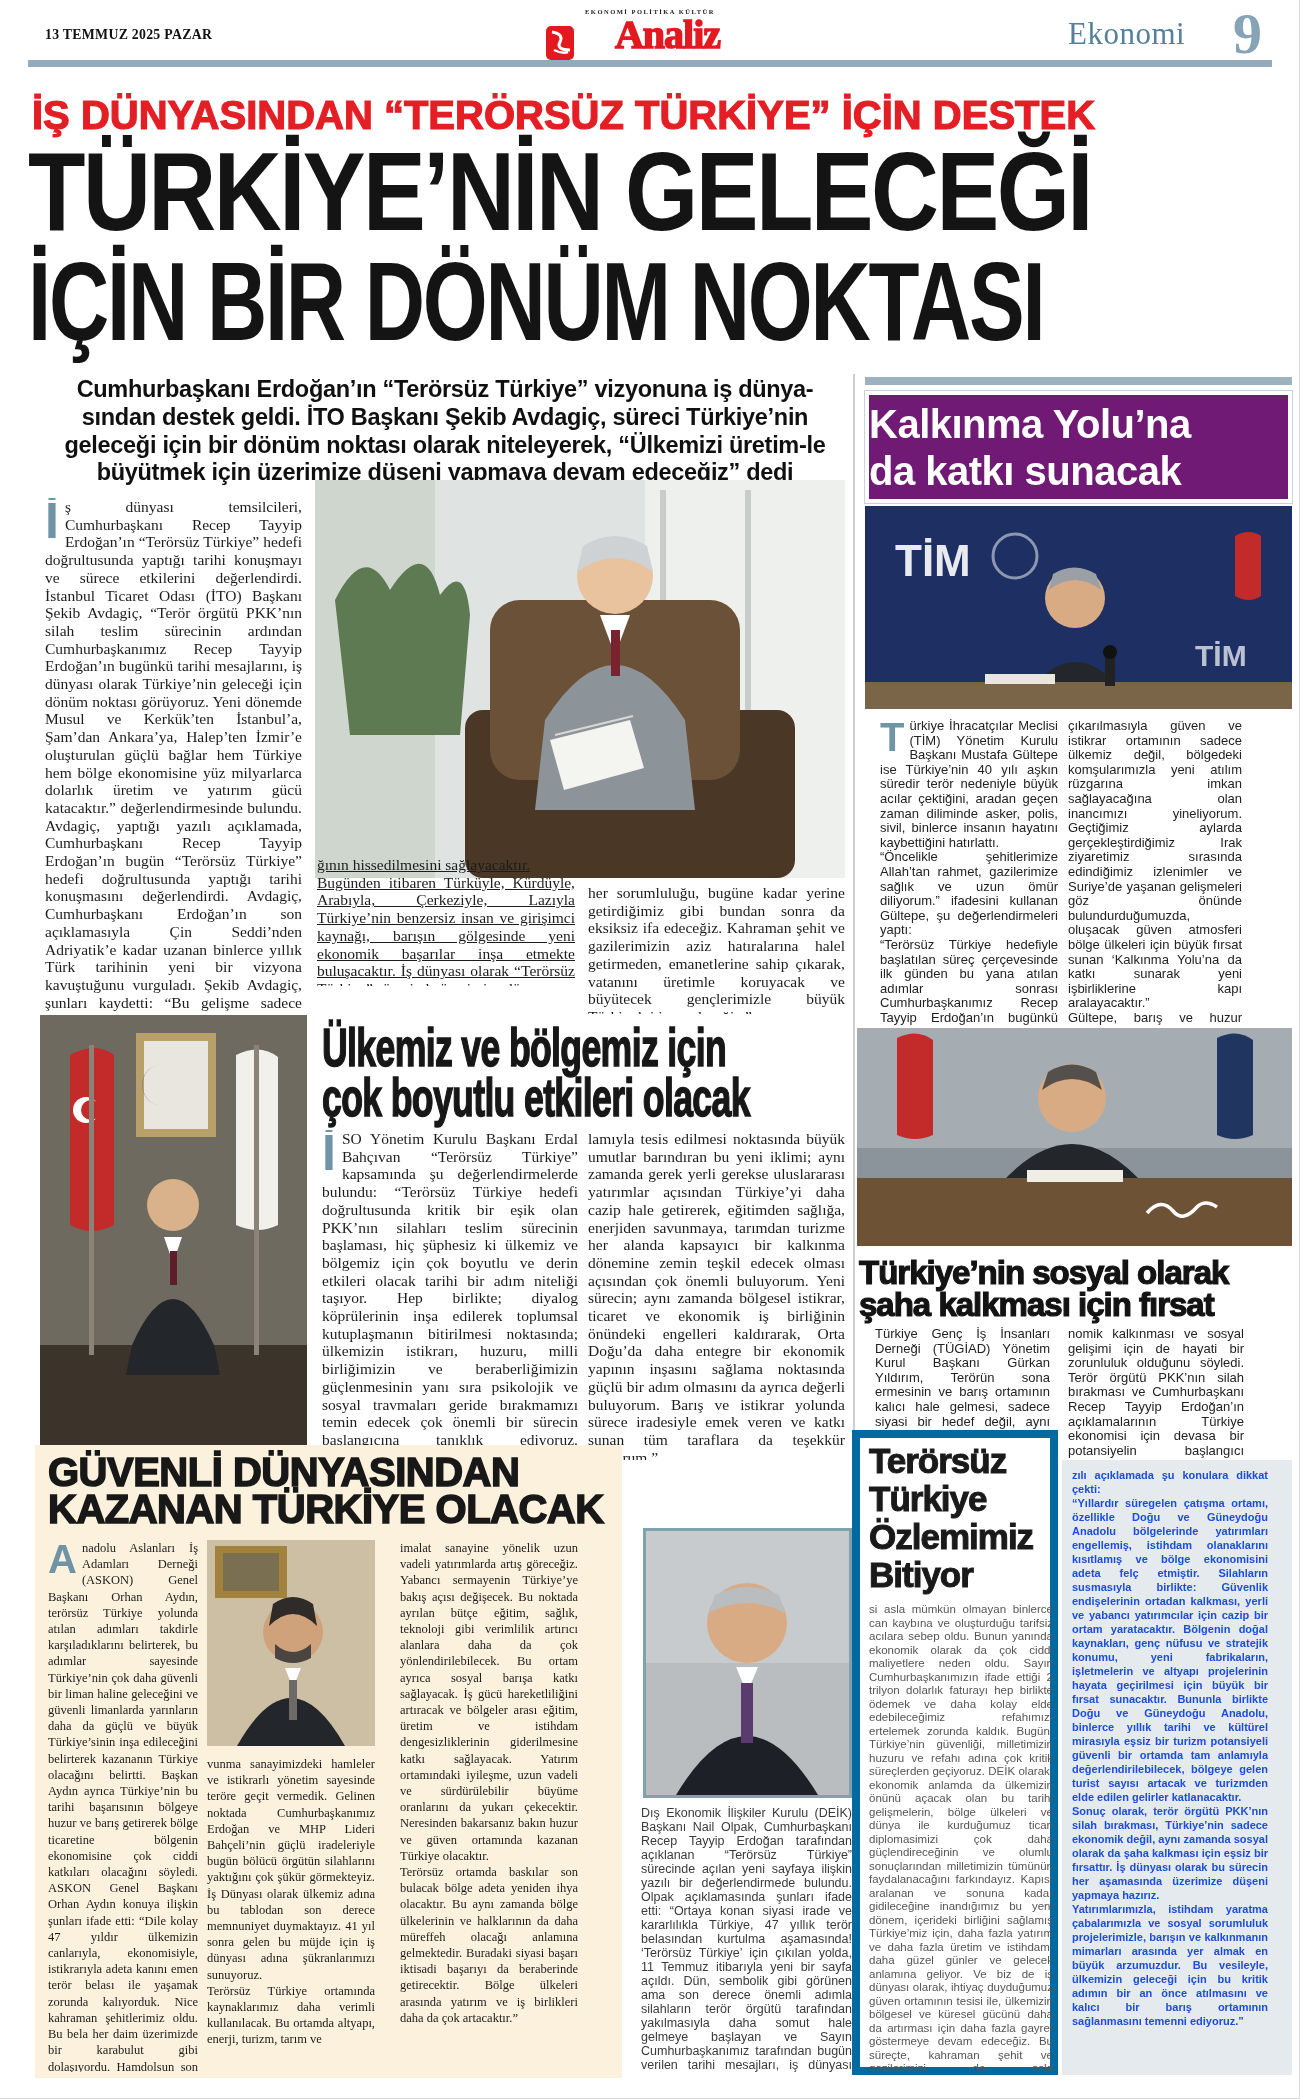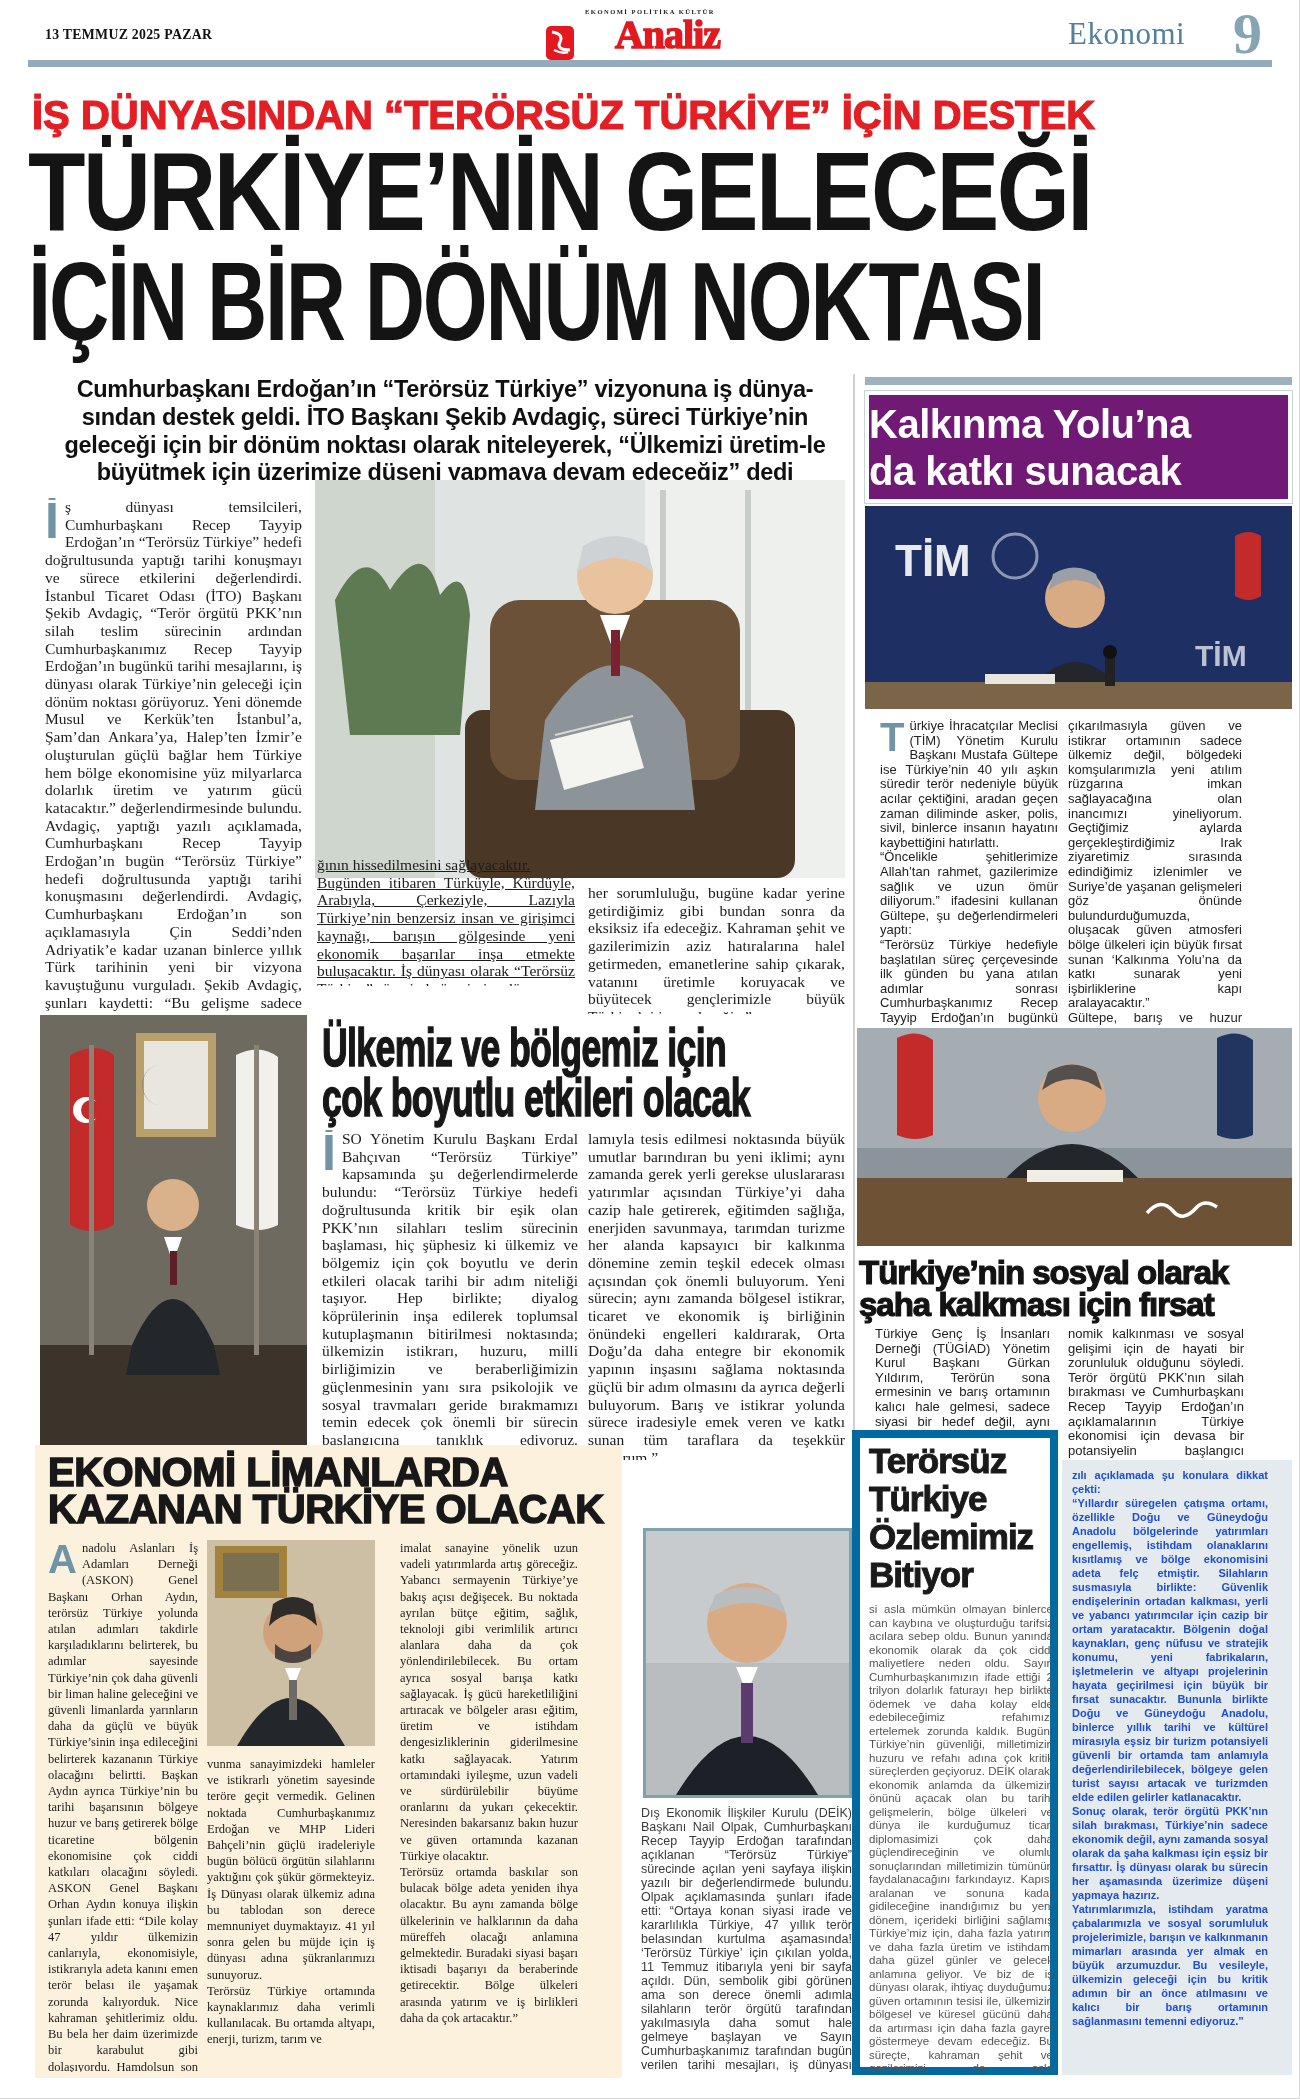--- a/index.html
+++ b/index.html
@@ -145,21 +145,21 @@
       <path d="M196 40 q24 -12 42 2 l0 168 q-20 10 -42 0 z" fill="#f2f0ea"></path>
       <rect x="214" y="30" width="5" height="310" fill="#8a8377"></rect>
       <circle cx="133" cy="190" r="26" fill="#d9b28c"></circle>
       <path d="M92 330 q41 -92 82 0 l6 30 l-94 0 z" fill="#23262b"></path>
       <path d="M124 222 l9 26 l9 -26 z" fill="#fff"></path>
         <rect x="130" y="236" width="7" height="34" fill="#5c1f2a"></rect>
     </svg>
   </div>
 
   <div class="abs guvpanel"></div>
-  <div class="abs guv-t guv-t1 sans nowrap">EKONOMİ LİMANLARDA</div>
+  <div class="abs guv-t guv-t1 sans nowrap">GÜVENLİ DÜNYASINDAN</div>
   <div class="abs guv-t guv-t2 sans nowrap">KAZANAN TÜRKİYE OLACAK</div>
   <div class="abs guvc1 guvtxt just">
     <span class="guvcap">A</span><span>nadolu Aslanları İş Adamları Derneği (ASKON) Genel Başkanı Orhan Aydın, terörsüz Türkiye yolunda atılan adımları takdirle karşıladıklarını belirterek, bu adımlar sayesinde Türkiye’nin çok daha güvenli bir liman haline geleceğini ve güvenli limanlarda yarınların daha da güçlü ve büyük Türkiye’sinin inşa edileceğini belirterek kazananın Türkiye olacağını belirtti. Başkan Aydın ayrıca Türkiye’nin bu tarihi başarısının bölgeye huzur ve barış getirerek bölge ticaretine bölgenin ekonomisine çok ciddi katkıları olacağını söyledi. ASKON Genel Başkanı Orhan Aydın konuya ilişkin şunları ifade etti: “Dile kolay 47 yıldır ülkemizin canlarıyla, ekonomisiyle, istikrarıyla adeta kanını emen terör belası ile yaşamak zorunda kalıyorduk. Nice kahraman şehitlerimiz oldu. Bu bela her daim üzerimizde bir karabulut gibi dolaşıyordu. Hamdolsun son yıllarda yerli ve milli sa-</span>
   </div>
   <div class="abs photo" style="left:207px;top:1540px;width:168px;height:206px;">
     <svg width="168" height="206" viewBox="0 0 168 206">
       <rect width="168" height="206" fill="#cdbfa4"></rect>
       <rect x="8" y="6" width="72" height="52" fill="#a3823d"></rect>
         <rect x="16" y="13" width="56" height="38" fill="#7b6f52"></rect>
       <circle cx="86" cy="92" r="30" fill="#cfa27c"></circle>

